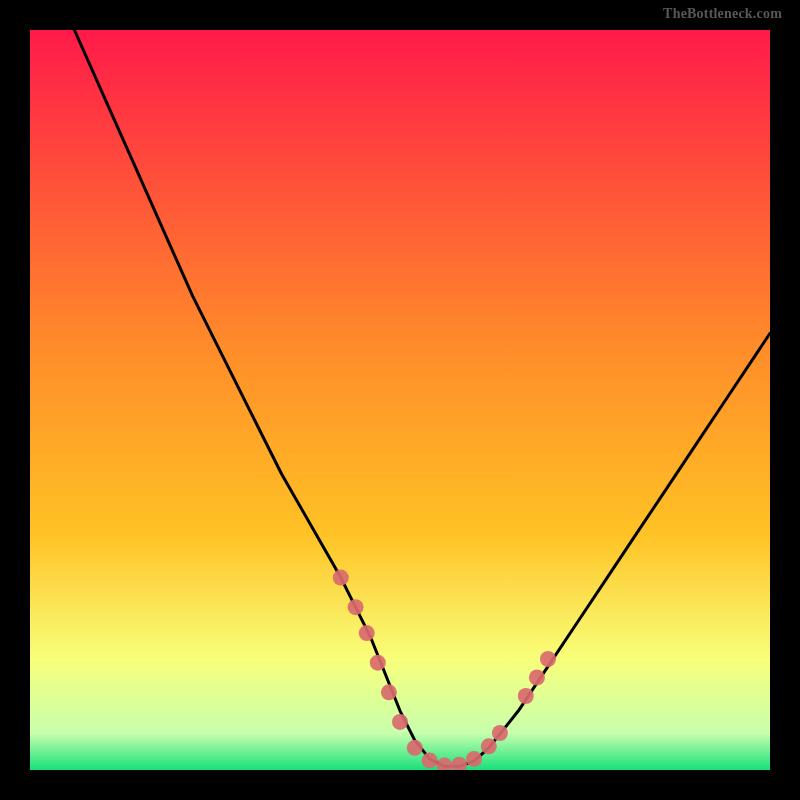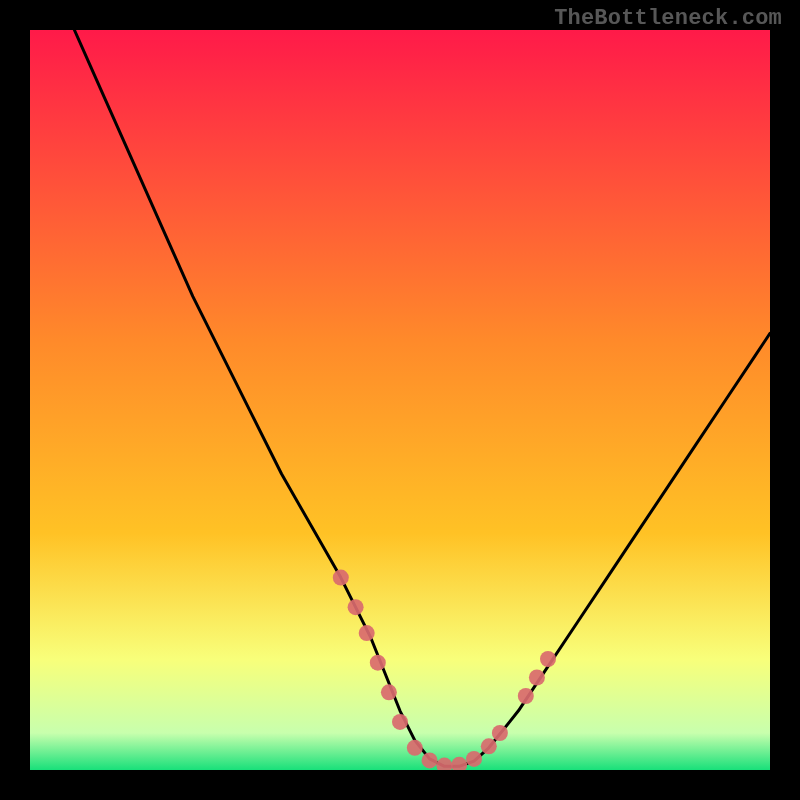--- a/index.html
+++ b/index.html
@@ -7,22 +7,22 @@
   .frame {
     position: relative;
     width: 800px;
     height: 800px;
     background: #000;
   }
   .watermark {
     position: absolute;
     top: 6px;
     right: 18px;
-    font-family: Liberation Mono, monospace;
-    font-size: 22px;
+    font-family: Liberation Serif, serif;
+    font-size: 14px;
     font-weight: 600;
     color: #575757;
     letter-spacing: 0.2px;
   }
   .plot-area {
     position: absolute;
     left: 30px;
     top: 30px;
     width: 740px;
     height: 740px;

